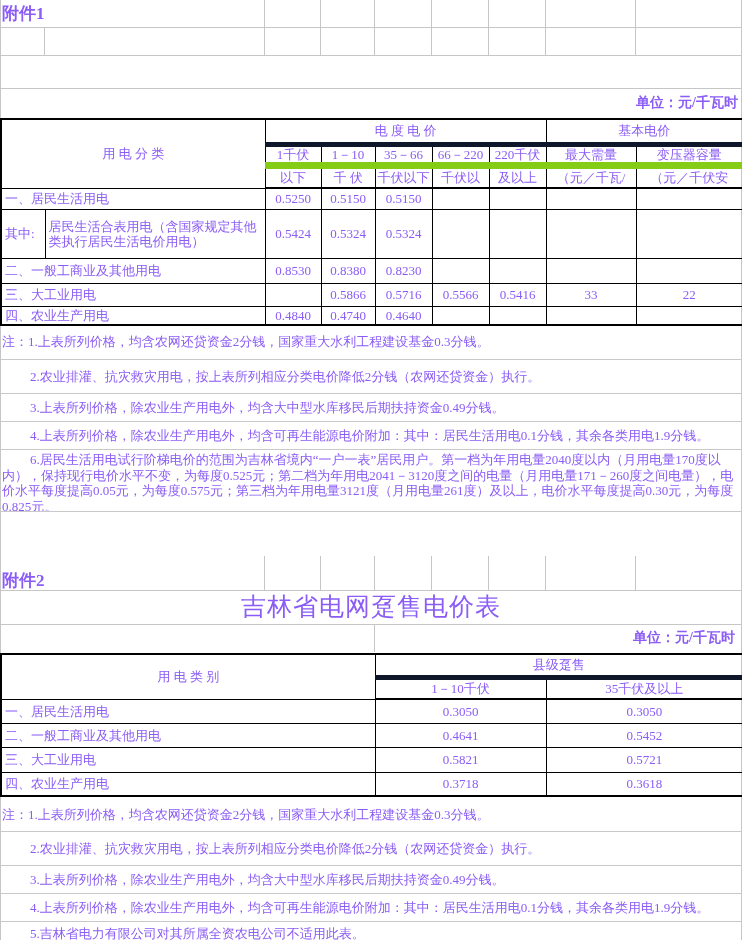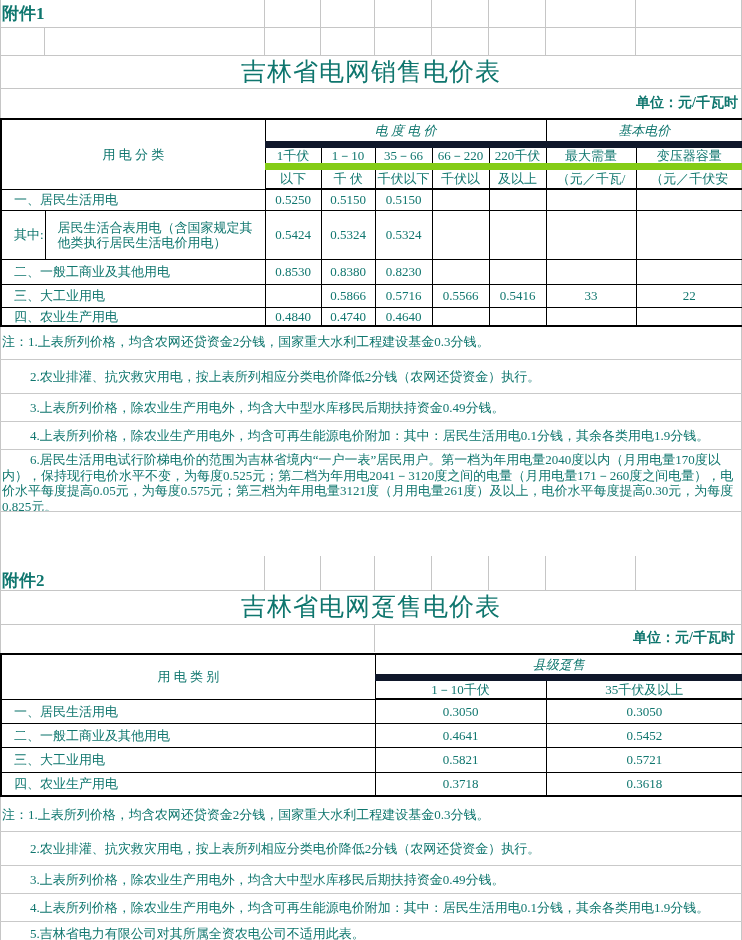--- a/index.html
+++ b/index.html
@@ -1,29 +1,29 @@
 <!DOCTYPE html>
 <html><head>
 <meta charset="utf-8">
 <style>
   html,body{margin:0;padding:0;background:#fff;}
   #canvas{position:relative;width:742px;height:940px;background:#fff;overflow:hidden;
-    font-family:"Liberation Serif","DejaVu Serif",serif;color:#0f766e;}
+    font-family:"Liberation Serif","DejaVu Serif",serif;color:#8b5cf6;}
   .vline{position:absolute;width:1px;background:#c6c6c6;}
   .hline{position:absolute;height:1px;background:#c6c6c6;left:0;width:742px;}
   .cell{position:absolute;}
   .att{font-size:17px;font-weight:bold;left:2px;}
   .title{left:0;width:742px;text-align:center;font-size:25px;letter-spacing:1px;}
   .unitlbl{font-weight:bold;font-size:14px;white-space:nowrap;}
   table.pt{position:absolute;left:0;width:742px;border-collapse:collapse;table-layout:fixed;
     border:2px solid #000;}
   table.pt td{border:1px solid #000;font-size:13px;padding:0;text-align:center;
     vertical-align:middle;overflow:hidden;line-height:15px;}
-  table.pt td.lbl{text-align:left;padding-left:12px;}
-  table.pt td.grp{border-bottom:7px solid #0f172a;font-style:italic;}
+  table.pt td.lbl{text-align:left;padding-left:3px;}
+  table.pt td.grp{border-bottom:5px solid #0f172a;}
   table.pt td.gbb{border-bottom:7px solid #84cc16;}
   table.pt tr.hdrend td{border-bottom:2px solid #000;}
   .notes{position:absolute;left:0;width:742px;}
   .note{box-sizing:border-box;width:742px;border-bottom:1px solid #c9c9c9;
     font-size:13px;line-height:15.5px;padding-left:2px;padding-right:2px;overflow:hidden;}
   .note.ind{text-indent:28px;}
   .nolb{border-bottom:none;}
 </style>
 </head>
 <body>
@@ -40,21 +40,20 @@
   <div class="vline" style="left:320px;top:0;height:55px"></div>
   <div class="vline" style="left:374px;top:0;height:55px"></div>
   <div class="vline" style="left:431px;top:0;height:55px"></div>
   <div class="vline" style="left:488px;top:0;height:55px"></div>
   <div class="vline" style="left:545px;top:0;height:55px"></div>
   <div class="vline" style="left:635px;top:0;height:55px"></div>
   <div class="vline" style="left:44px;top:27px;height:28px"></div>
 
   <div class="cell att" style="top:0;height:27px;line-height:27px">附件1</div>
 
-  <div class="cell title" style="top:55px;height:33px;line-height:33px">吉林省电网销售电价表</div>
   <div class="cell" style="left:635px;top:88px;width:107px;height:30px;overflow:hidden">
     <span class="unitlbl" style="position:absolute;right:4px;top:0;line-height:30px">单位：元/千瓦时</span>
   </div>
 
   <table class="pt" style="top:118px">
     <colgroup>
       <col style="width:44px">
         <col style="width:220px">
         <col style="width:56px">
       <col style="width:54px">

